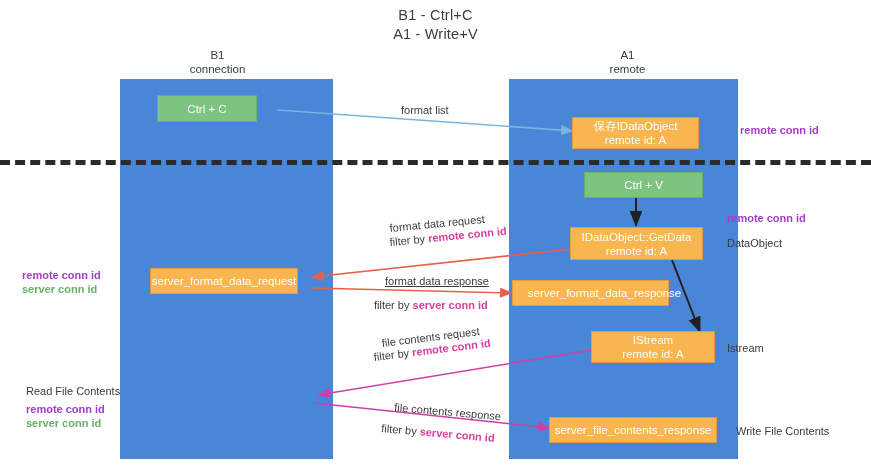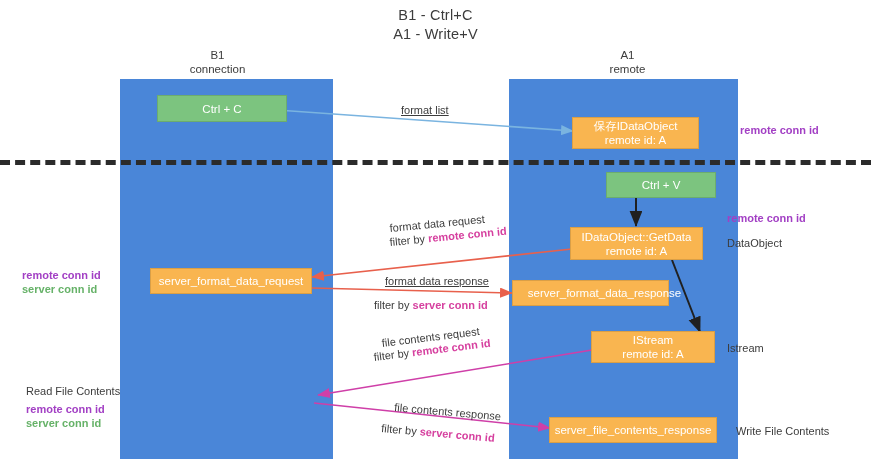--- a/index.html
+++ b/index.html
@@ -141,59 +141,59 @@
 
     <path d="M312,288 L512,293" stroke="#e8604c" stroke-width="1.6" fill="none" marker-end="url(#ah-red)"></path>
 
     <path d="M672,260 L700,332" stroke="#202020" stroke-width="2" fill="none" marker-end="url(#ah-blk)"></path>
 
     <path d="M592,350 L318,395" stroke="#cf3fa8" stroke-width="1.6" fill="none" marker-end="url(#ah-mag)"></path>
 
     <path d="M314,403 L550,428" stroke="#cf3fa8" stroke-width="1.6" fill="none" marker-end="url(#ah-mag)"></path>
   </svg>
 
-  <div class="node green" style="left:157px; top:95px; width:130px; height:27px;">
+  <div class="node green" style="left:157px; top:95px; width:100px; height:27px;">
     <div>Ctrl + C</div>
   </div>
 
   <div class="node orange" style="left:572px; top:117px; width:127px; height:32px;">
     <div>保存IDataObject</div>
     <div class="l2">remote id: A</div>
   </div>
 
-  <div class="node green" style="left:606px; top:172px; width:110px; height:26px;">
+  <div class="node green" style="left:584px; top:172px; width:119px; height:26px;">
     <div>Ctrl + V</div>
   </div>
 
   <div class="node orange" style="left:570px; top:227px; width:133px; height:33px;">
     <div>IDataObject::GetData</div>
     <div class="l2">remote id: A</div>
   </div>
 
-  <div class="node orange" style="left:150px; top:268px; width:162px; height:26px;text-align:center;">
+  <div class="node orange" style="left:150px; top:268px; width:148px; height:26px;text-align:center;">
     <div>server_format_data_request</div>
   </div>
 
   <div class="node orange" style="left:512px; top:280px; width:157px; height:26px;padding-left:28px;">
     <div>server_format_data_response</div>
   </div>
 
   <div class="node orange" style="left:591px; top:331px; width:124px; height:32px;">
     <div>IStream</div>
     <div class="l2">remote id: A</div>
   </div>
 
 
   <div class="node orange" style="left:549px; top:417px; width:168px; height:26px;">
     <div>server_file_contents_response</div>
   </div>
 
   <div class="dashed-sep" style="top:160px;"></div>
 
-  <div class="lbl" style="left:401px; top:103px;text-decoration:underline;">format list</div>
+  <div class="lbl" style="left:401px; top:103px;">format list</div>
 
   <div class="lbl rot" style="left:389px; top:221px; transform:rotate(-5.5deg);">format data request</div>
   <div class="lbl rot" style="left:389px; top:235px; transform:rotate(-5.5deg);">
     <span>filter by</span>
     <span class="inline-pink">remote conn id</span>
   </div>
 
   <div class="lbl" style="left:385px; top:274px;text-decoration:underline;">format data response</div>
   <div class="lbl" style="left:374px; top:298px;">
     <span>filter by</span>

